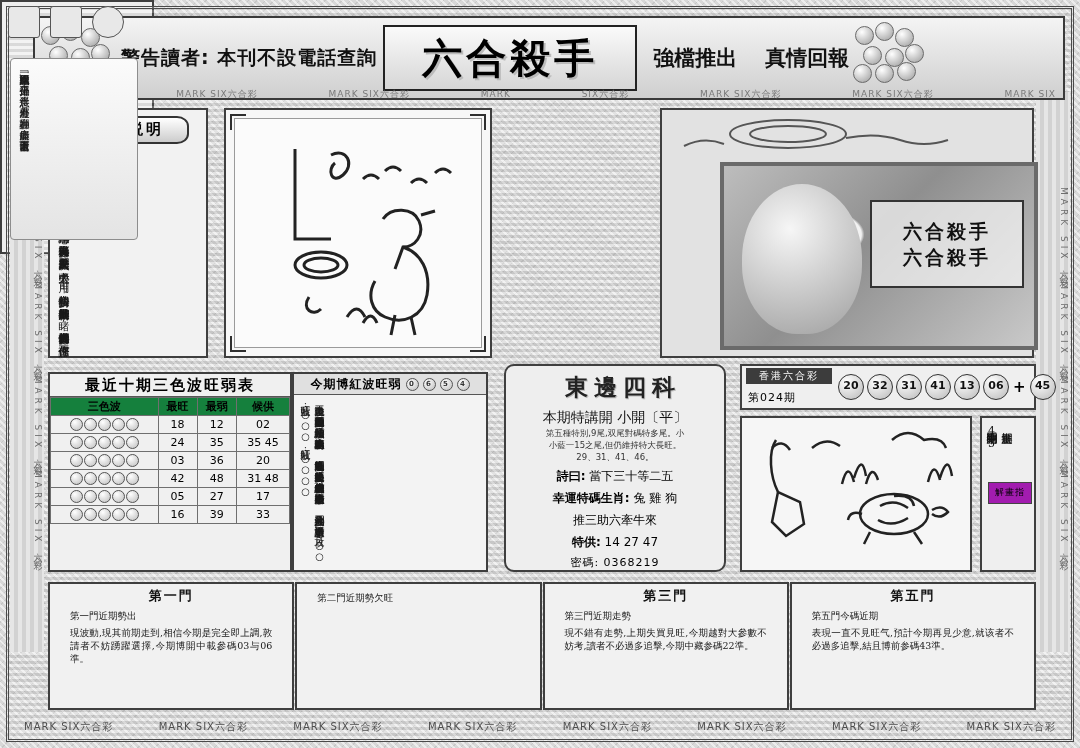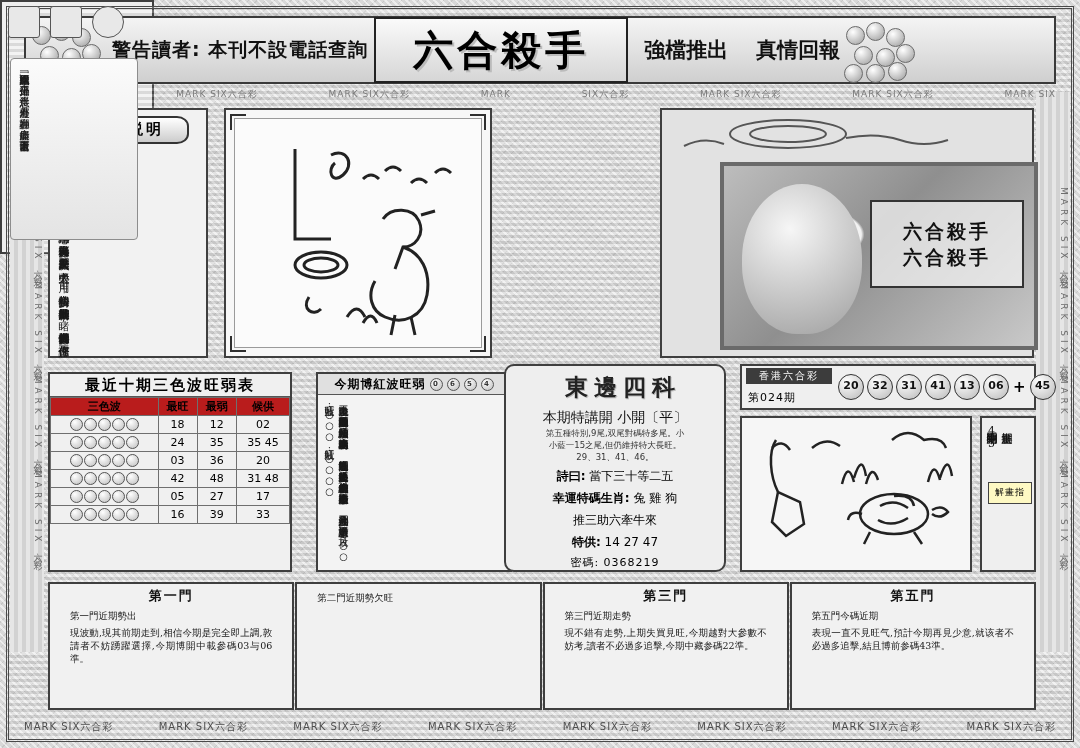--- a/index.html
+++ b/index.html
@@ -29,21 +29,21 @@
     font-size:9px;letter-spacing:4px;color:#6d6d6d;
     display:flex;align-items:flex-start;justify-content:center;
     overflow:hidden;white-space:nowrap;
     background:repeating-linear-gradient(90deg,#e6e6e6 0 4px,#d2d2d2 4px 8px);
   }
   .side-left{left:10px;}
   .side-right{right:10px;}
 
   
   .header{
-    position:absolute;left:24px;top:16px;width:1032px;height:68px;
+    position:absolute;left:33px;top:16px;width:1032px;height:84px;
     border:2px solid #3a3a3a;
     background:linear-gradient(180deg,#f4f4f4,#cfcfcf);
     display:flex;align-items:center;
     box-sizing:border-box;
   }
   .hdr-dots{width:80px;height:100%;position:relative;}
   .hdr-dots i{
     position:absolute;width:17px;height:17px;border-radius:50%;
     background:radial-gradient(circle at 35% 30%,#ffffff,#9a9a9a);
     border:1px solid #6a6a6a;display:block;
@@ -141,30 +141,30 @@
 
   
   .wavetable{left:48px;top:372px;width:244px;height:200px;background:#f0f0f0;}
   .wt-title{
     font-family:"DejaVu Serif","Liberation Serif",serif;
     font-size:15px;font-weight:bold;text-align:center;line-height:20px;letter-spacing:2px;
     border-bottom:1px solid #555;padding:1px 0;
   }
   table.wt{width:100%;border-collapse:collapse;font-size:11px;}
   table.wt th,table.wt td{border:1px solid #6f6f6f;padding:1px 2px;text-align:center;height:15px;}
-  table.wt th{background:#b91c1c;font-weight:bold;margin-left:40px;}
+  table.wt th{background:#15803d;font-weight:bold;margin-left:40px;}
   .balls{display:flex;gap:1px;justify-content:center;}
   .ball{
     width:11px;height:11px;border-radius:50%;border:1px solid #555;
     background:radial-gradient(circle at 35% 30%,#fff,#bdbdbd);
     font-size:7px;line-height:10px;text-align:center;color:#333;
   }
 
   
-  .redwave{left:316px;top:372px;width:196px;height:200px;background:#f3f3f3;}
+  .redwave{left:292px;top:372px;width:196px;height:200px;background:#f3f3f3;}
   .rw-head{
     background:#e0e0e0;border-bottom:1px solid #555;height:20px;
     display:flex;align-items:center;justify-content:center;gap:4px;
     font-size:12px;font-weight:bold;letter-spacing:1px;
   }
   .rw-body{
     writing-mode:vertical-rl;text-orientation:upright;
     font-family:"DejaVu Serif","Liberation Serif",serif;
     font-size:10px;line-height:14px;color:#1a1a1a;
     height:172px;margin:3px 4px;display:flex;flex-wrap:wrap;align-content:flex-start;
@@ -202,21 +202,21 @@
   .turtle{left:740px;top:416px;width:232px;height:156px;background:#f6f6f6;}
   
   .lastbox{left:980px;top:416px;width:56px;height:156px;background:#efefef;}
   .lastbox .vt{
     writing-mode:vertical-rl;text-orientation:upright;font-size:11px;line-height:15px;
     margin:6px 2px;height:142px;color:#111;
     font-family:"DejaVu Serif","Liberation Serif",serif;
   }
   .stamp{
     position:absolute;left:6px;top:64px;width:42px;height:20px;border:1.5px solid #444;
-    font-size:9px;text-align:center;line-height:18px;background:#fef9c3;letter-spacing:1px;
+    font-size:9px;text-align:center;line-height:18px;background:#a21caf;letter-spacing:1px;
   }
   .gate{
     flex:1;border:2px solid #3f3f3f;background:#f1f1f1;box-sizing:border-box;
     display:flex;flex-direction:column;
   }
   .gate h4{
     margin:3px auto 2px;font-size:13px;font-weight:bold;letter-spacing:2px;text-align:center;
     font-family:"DejaVu Serif","Liberation Serif",serif;color:#111;
   }
   .gate p{

